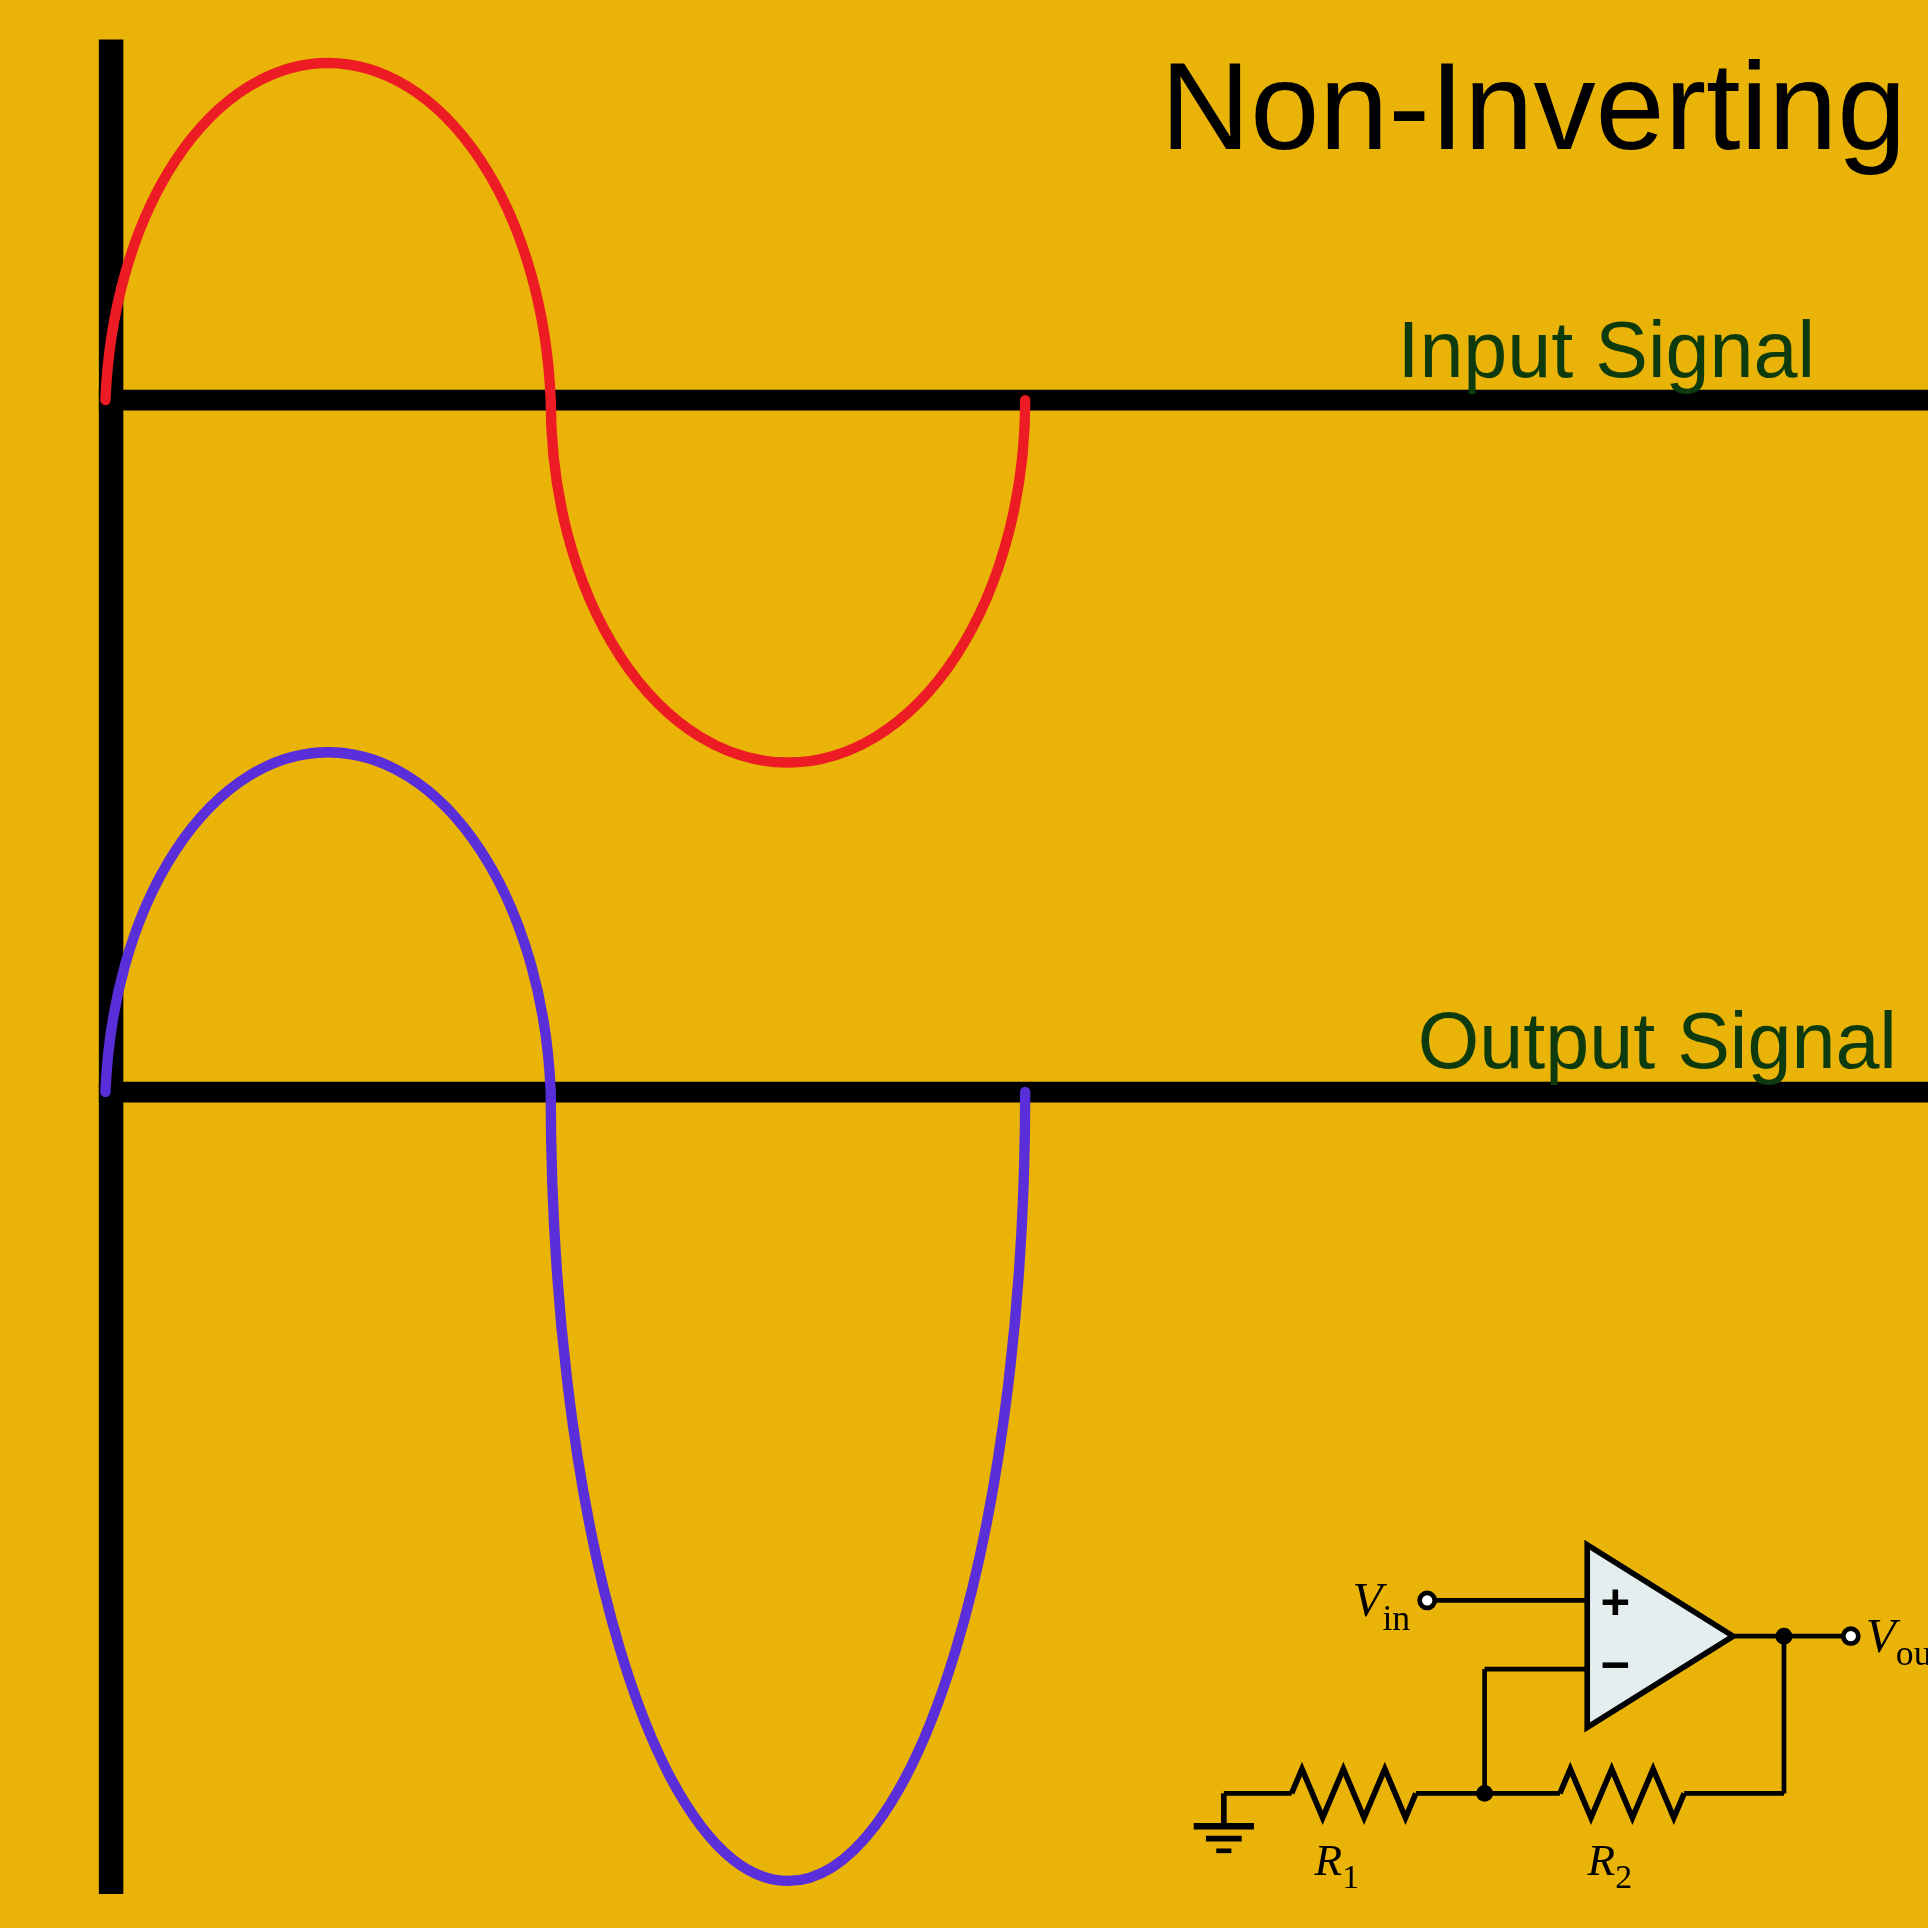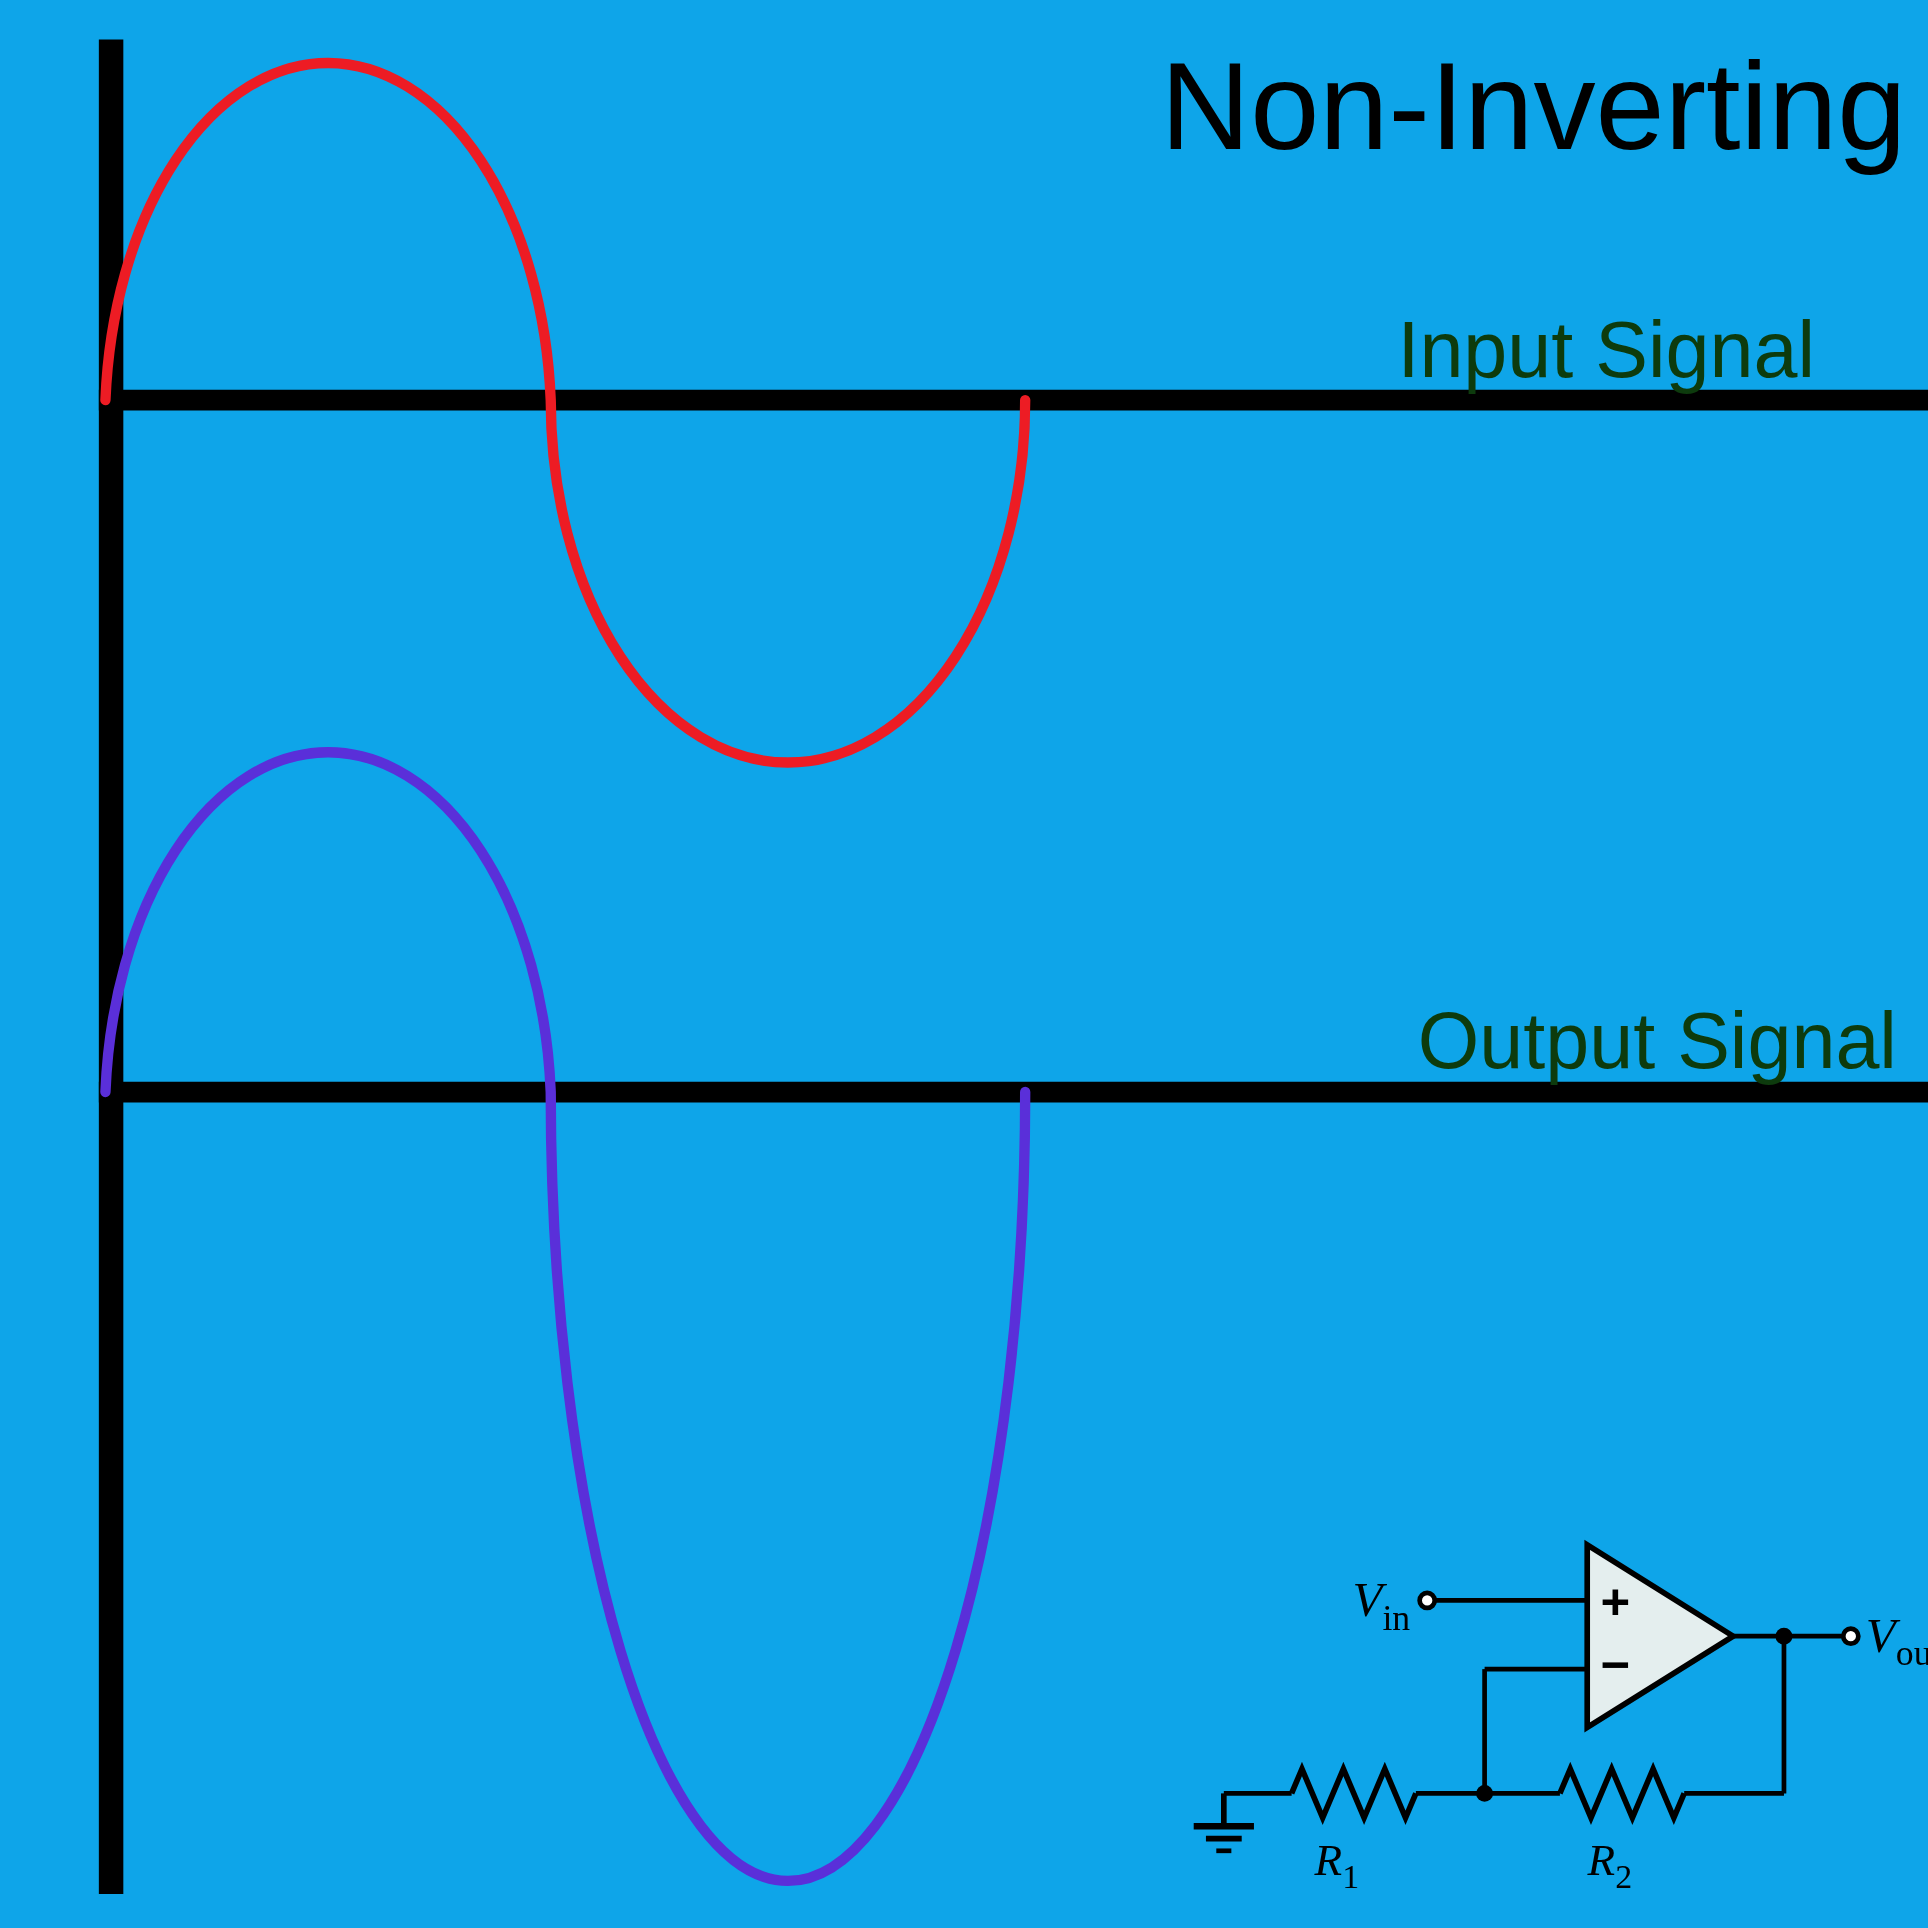--- a/index.html
+++ b/index.html
@@ -5,21 +5,21 @@
   html, body {
     margin: 0;
     padding: 0;
     background: #ffffff;
     font-family: "Liberation Sans", sans-serif;
   }
   #canvas {
     position: relative;
     width: 1928px;
     height: 1928px;
-    background: #0ea5e9;
+    background: #eab308;
     overflow: hidden;
   }
   svg { display: block; }
   text { user-select: none; }
 </style>
 </head>
 <body>
 
 <div id="canvas">
   <svg width="1928" height="1928" viewBox="0 0 2048 2048">

